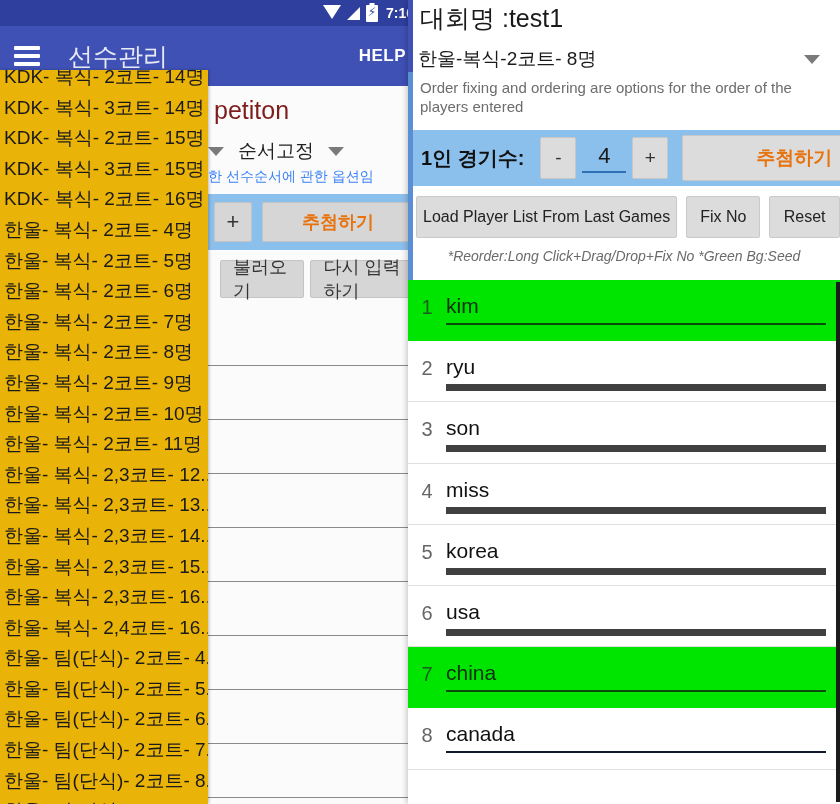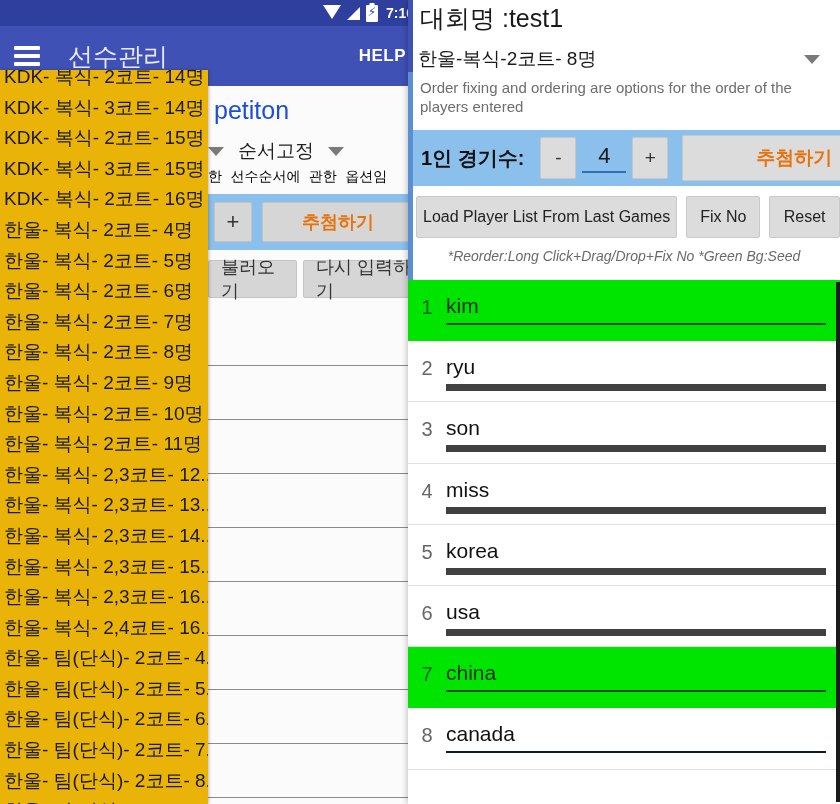--- a/index.html
+++ b/index.html
@@ -135,21 +135,21 @@
     left: 208px; top: 86px;
     width: 212px;
     height: 718px;
     background: #fbfbfb;
     overflow: hidden;
   }
   .bg-heading {
     position: absolute;
     left: 6px; top: 10px;
     font-size: 25px;
-    color: #1d4ed8;
+    color: #7f1d1d;
     white-space: nowrap;
   }
   .bg-sel-row {
     position: absolute;
     left: 0; top: 52px;
     width: 212px;
     display: flex;
     align-items: center;
   }
   .caret {
@@ -162,23 +162,22 @@
     font-size: 19px;
     color: #222;
     margin: 0 14px;
     white-space: nowrap;
   }
   .bg-note {
     position: absolute;
     left: 0; top: 82px;
     width: 212px;
     font-size: 14px;
-    color: #000000;
-    white-space: nowrap;
-    font-family: Liberation Mono, monospace;
+    color: #3b82f6;
+    white-space: nowrap;
   }
   .bg-bluebar {
     position: absolute;
     left: 0; top: 108px;
     width: 212px;
     height: 56px;
     background: #8cc0ec;
     display: flex;
     align-items: center;
     padding: 0 6px;
@@ -198,21 +197,21 @@
     font-family: "Liberation Sans", sans-serif;
   }
   .bg-plus { width: 38px; height: 40px; font-size: 22px; }
   .bg-draw { flex: 1; height: 40px; color: #e8720c; font-weight: bold; font-size: 18px;}
   .bg-row2 {
     position: absolute;
     left: 0; top: 174px;
     width: 220px;
     display: flex;
     gap: 6px;
-    padding-left: 0px;
+    padding-left: 12px;
     box-sizing: border-box;
   }
   .bg-row2 .gbtn { height: 38px; padding: 0 12px; font-size: 18px; }
   .bg-rows {
     position: absolute;
     left: 0; top: 226px;
     width: 212px;
   }
   .bg-empty-row {
     height: 53px;

